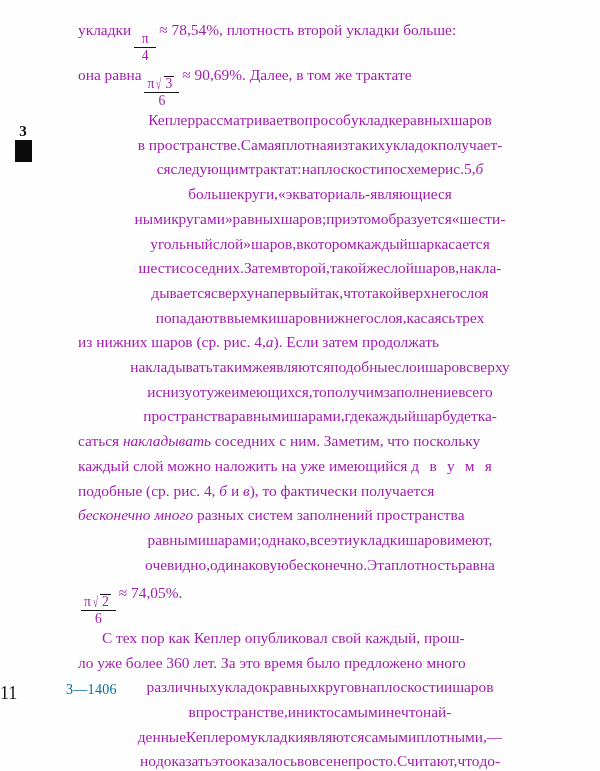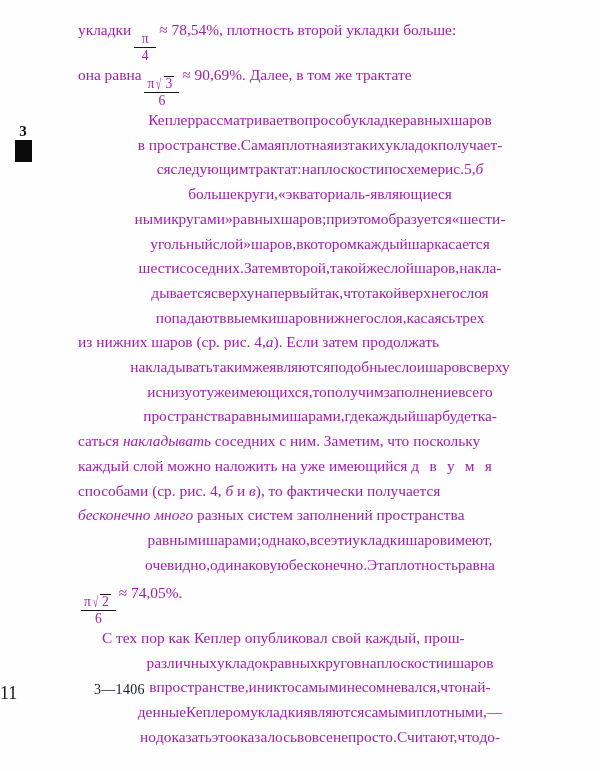--- a/index.html
+++ b/index.html
@@ -139,25 +139,25 @@
   
   .footer {
     position: absolute;
     left: 0;
     right: 0;
     top: 682px;
     height: 22px;
   }
   .sig {
     position: absolute;
-    left: 94px;
+    left: 66px;
     top: 0;
     font-size: 14px;
     letter-spacing: 0.3px;
-    color: #0f172a;
+    color: #0369a1;
   }
   .folio {
     position: absolute;
     left: 0;
     right: 16px;
     top: 1px;
     text-align: left;
     font-size: 18px;
     color: #151515;
   }
@@ -318,21 +318,21 @@
         <span>каждый</span>
         <span>шар</span>
         <span>будет</span>
         <span>ка-</span>
       </span>
 
       <span class="ln"><span>саться</span><span>&nbsp;</span><span class="it">накладывать</span><span>&nbsp;</span><span>соседних с ним.  Заметим,  что поскольку</span></span>
 
       <span class="ln"><span>каждый слой можно наложить на уже имеющийся</span><span>&nbsp;</span><span class="sp">д в у м я</span></span>
 
-      <span class="ln"><span>способами   (ср.   рис.   4,</span><span>&nbsp;</span><span class="it">б</span><span>&nbsp;</span><span>и</span><span>&nbsp;</span><span class="it">в</span><span>),   то   фактически   получается</span></span>
+      <span class="ln"><span>подобные   (ср.   рис.   4,</span><span>&nbsp;</span><span class="it">б</span><span>&nbsp;</span><span>и</span><span>&nbsp;</span><span class="it">в</span><span>),   то   фактически   получается</span></span>
 
       <span class="ln"><span class="it">бесконечно много</span><span>&nbsp;</span><span>разных систем заполнений пространства</span></span>
 
       <span class="ln j">
         <span>равными</span>
         <span>шарами;</span>
         <span>однако,</span>
         <span>все</span>
         <span>эти</span>
         <span>укладки</span>
@@ -353,40 +353,40 @@
             <span class="num"><span class="pi">π</span><span class="sqrt"><span class="hook">√</span><span class="radicand">2</span></span></span>
             <span class="bar"></span>
             <span class="den">6</span>
           </span><span>≈ 74,05%.</span></span>
     </div>
 
     <div class="para">
 
       <span class="ln ind"><span>С тех пор как Кеплер опубликовал свой каждый, прош-</span></span>
 
+      <span class="ln"><span>ло уже более 360 лет. За это время было предложено много</span></span>
 
       <span class="ln j">
         <span>различных</span>
         <span>укладок</span>
         <span>равных</span>
         <span>кругов</span>
         <span>на</span>
         <span>плоскости</span>
         <span>и</span>
         <span>шаров</span>
       </span>
 
       <span class="ln j">
         <span>в</span>
         <span>пространстве,</span>
         <span>и</span>
         <span>никто</span>
         <span>самыми</span>
         <span>не</span>
-        <span>сомневался,</span>
         <span>что</span>
         <span>най-</span>
       </span>
 
       <span class="ln j">
         <span>денные</span>
         <span>Кеплером</span>
         <span>укладки</span>
         <span>являются</span>
         <span>самыми</span>

